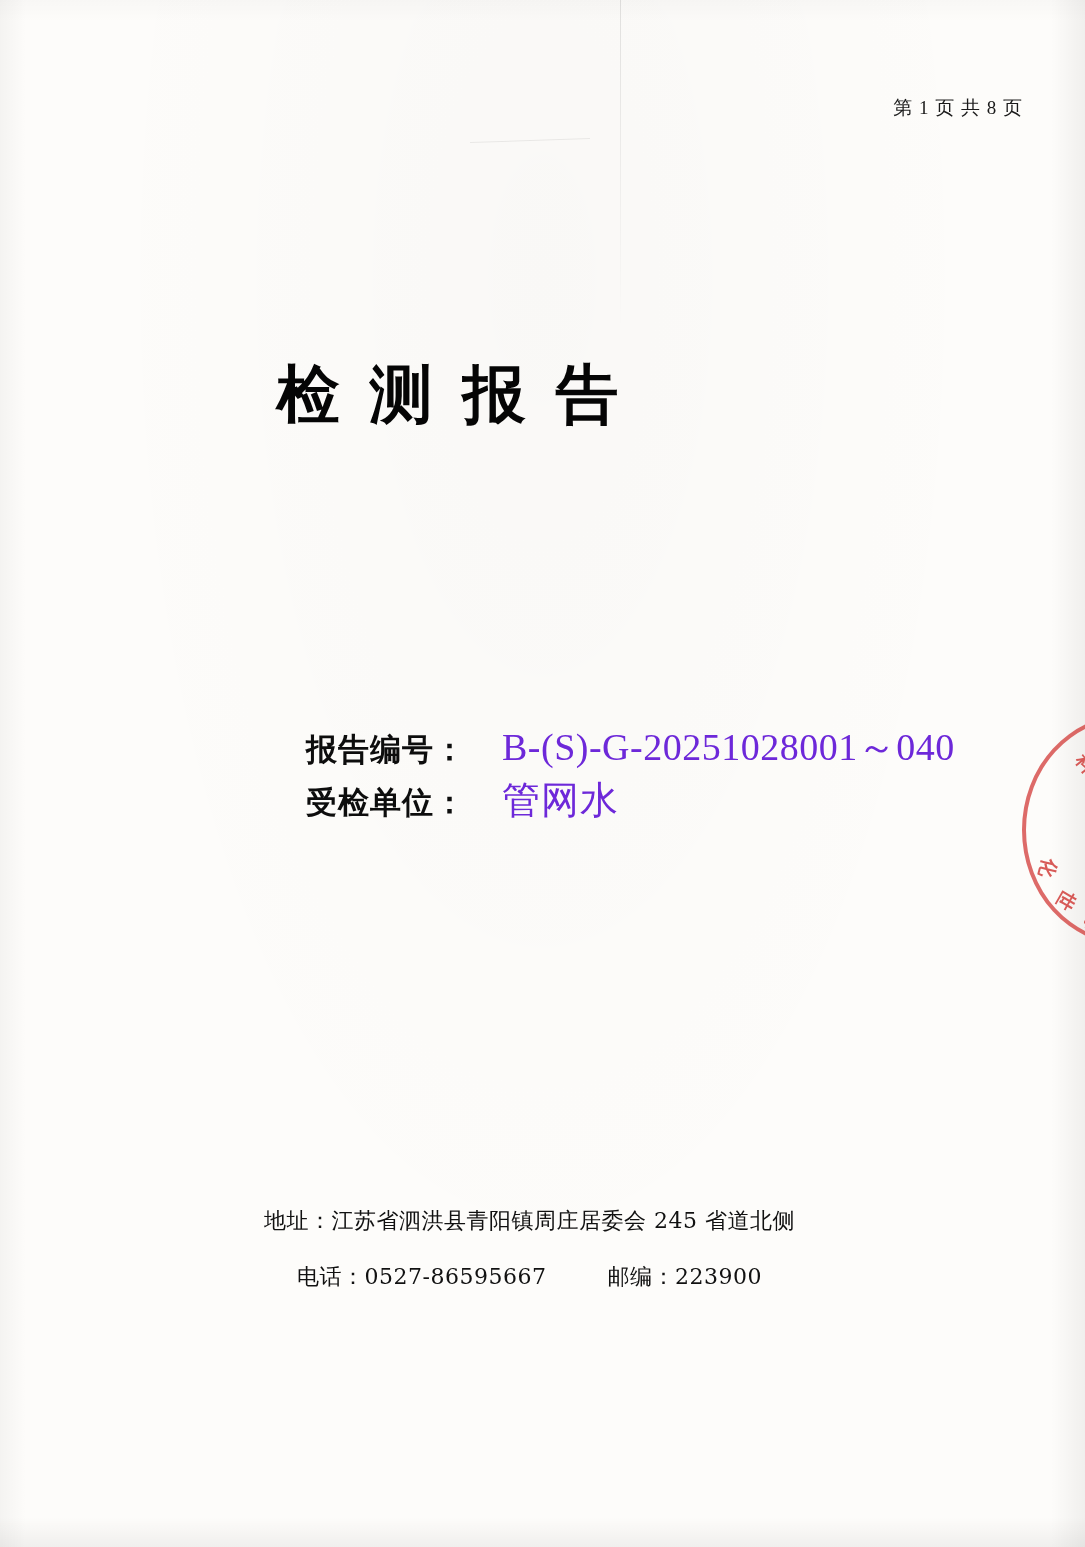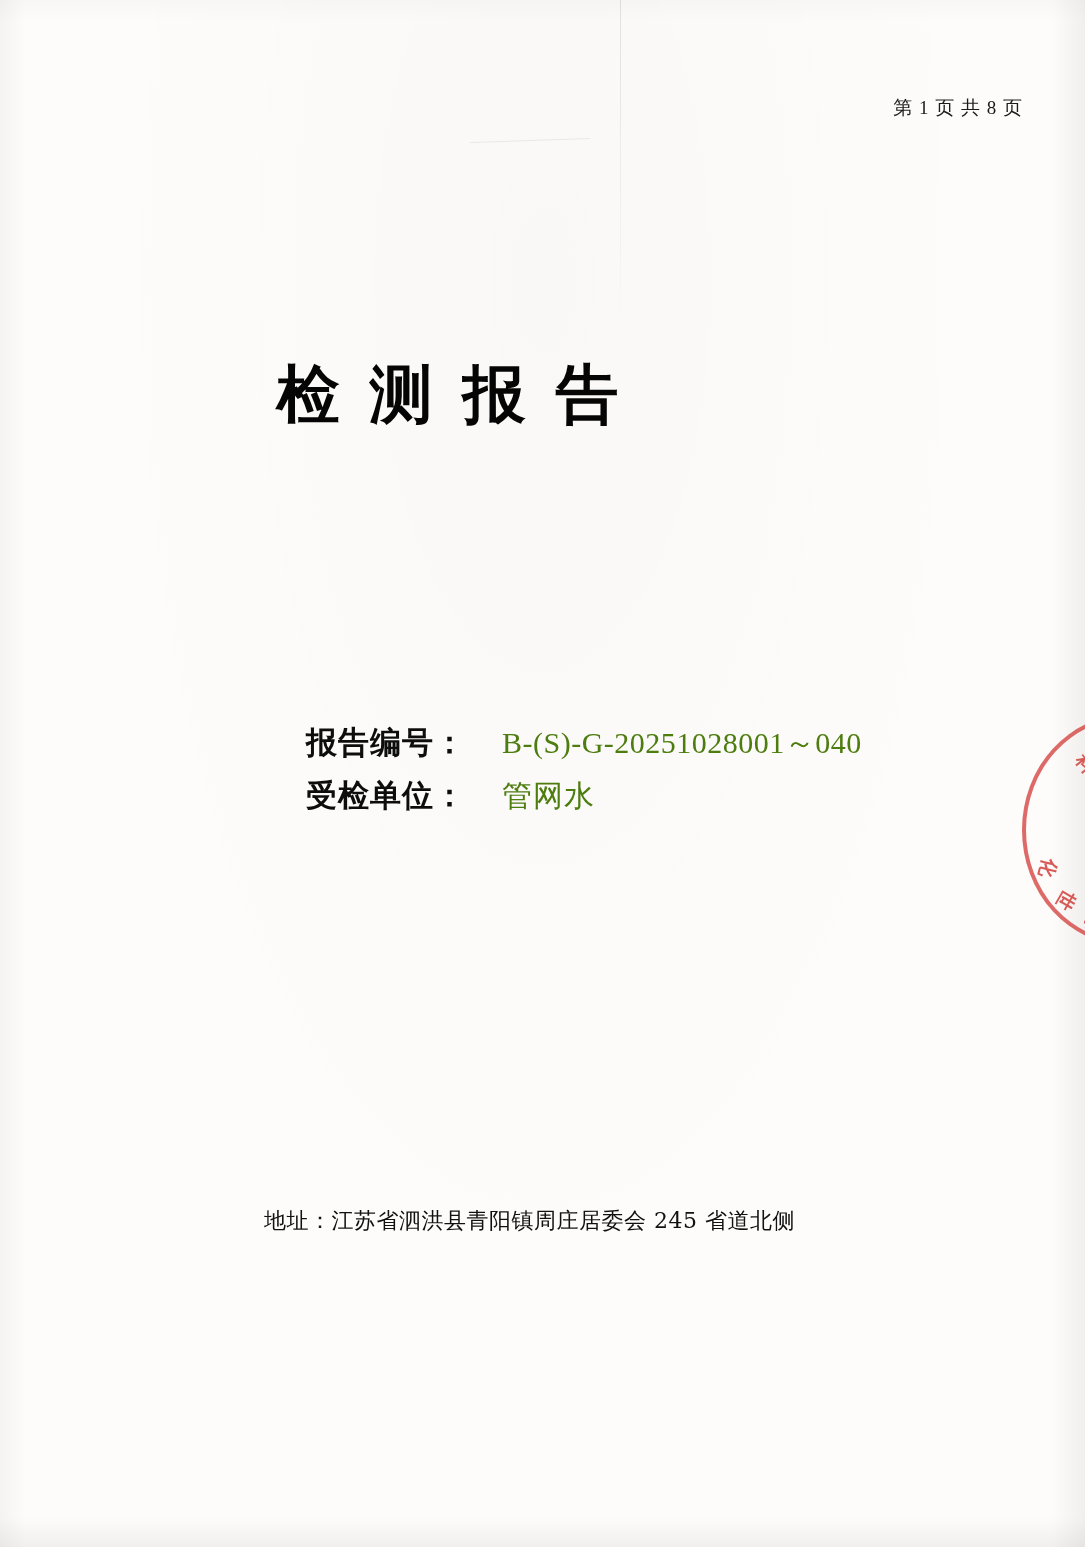--- a/index.html
+++ b/index.html
@@ -93,23 +93,23 @@
   .info-label {
     width: 232px;
     font-size: 31px;
     font-weight: bold;
     font-family: "DejaVu Serif", "Liberation Serif", serif;
     color: #0d0d0d;
     letter-spacing: 1px;
     white-space: nowrap;
   }
   .info-value {
-    font-size: 30px;
+    font-size: 38px;
     font-family: "Liberation Serif", serif;
-    color: #4d7c0f;
+    color: #6d28d9;
     letter-spacing: 0.5px;
     white-space: nowrap;
   }
   .info-value.cn {
     font-family: Liberation Serif, serif;
     letter-spacing: 1px;
   }
 
   .footer {
     position: absolute;
@@ -196,15 +196,20 @@
   <div class="seal-inner">
     <span class="seal-text seal-t1">科</span>
 
     <span class="seal-text seal-t4">化</span>
     <span class="seal-text seal-t5">世</span>
     <span class="seal-text seal-t6">博</span>
   </div>
 
   <div class="footer">
     <div class="footer-line">地址：江苏省泗洪县青阳镇周庄居委会 245 省道北侧</div>
+    <div class="footer-line">
+      <span>电话：0527-86595667</span>
+      <span class="gap"></span>
+      <span>邮编：223900</span>
+    </div>
   </div>
 
 </div>
 
 </body></html>

